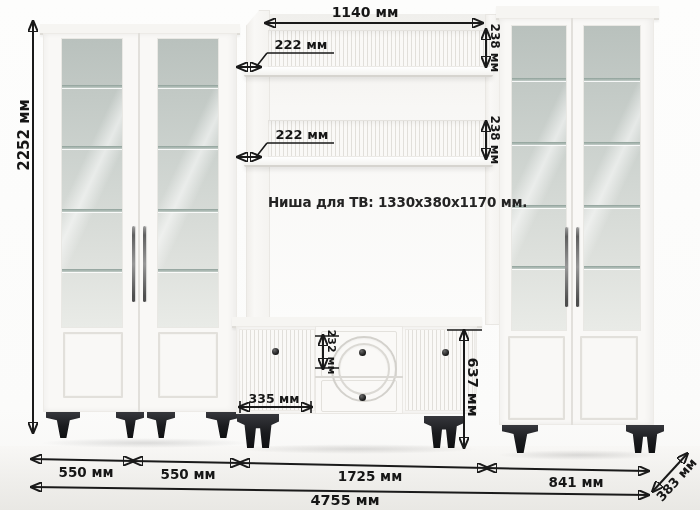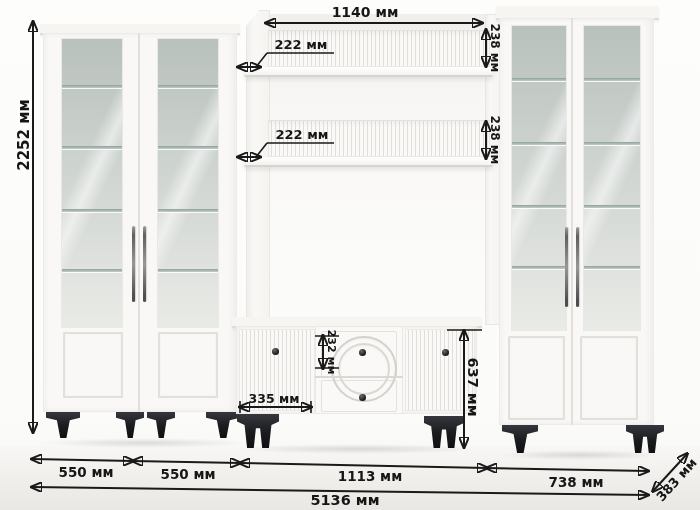--- a/index.html
+++ b/index.html
@@ -85,20 +85,21 @@
 
   <div class="abs nicheback" style="left:268px;top:14px;width:219px;height:311px;"></div>
   <div class="abs pillar" style="left:246px;top:10px;width:24px;height:315px;clip-path:polygon(0 5%,55% 0,100% 0,100% 100%,0 100%);"></div>
   <div class="abs pillar" style="left:485px;top:14px;width:15px;height:311px;"></div>
 
   <div class="abs fluted shelfpanel" style="left:268px;top:30px;width:222px;height:37px;"></div>
   <div class="abs shelfboard" style="left:244px;top:67px;width:249px;height:8px;"></div>
   <div class="abs fluted shelfpanel" style="left:268px;top:120px;width:222px;height:37px;"></div>
   <div class="abs shelfboard" style="left:244px;top:157px;width:249px;height:8px;"></div>
 
+  <div class="abs niche-note" style="left:268px;top:194px;">Ниша для ТВ: 1330x380x1170 мм.</div>
 
   <div class="abs topboard" style="left:232px;top:317px;width:250px;height:9px;"></div>
   <div class="abs panel" style="left:236px;top:326px;width:241px;height:88px;"></div>
   <div class="abs fluted" style="left:239px;top:329px;width:76px;height:82px;box-shadow:inset 0 0 0 1px #eceae6;"></div>
   <div class="abs fluted" style="left:405px;top:329px;width:70px;height:82px;box-shadow:inset 0 0 0 1px #eceae6;"></div>
   <div class="abs" style="left:315px;top:326px;width:88px;height:88px;background:#faf9f7;box-shadow:inset 0 0 0 1px #eae8e4;">
     <div class="abs" style="left:6px;top:5px;width:74px;height:44px;border:1px solid #e3e1dc;border-radius:2px;"></div>
     <div class="abs" style="left:6px;top:54px;width:74px;height:30px;border:1px solid #e3e1dc;border-radius:2px;"></div>
     <div class="abs circle" style="left:16px;top:10px;width:62px;height:62px;"></div>
     <div class="abs circle" style="left:23px;top:17px;width:48px;height:48px;border-color:#dbd9d4;"></div>
@@ -165,18 +166,18 @@
   <div class="abs dim-lbl" style="left:328px;top:3px;font-size:14px;">1140 мм</div>
   <div class="abs dim-lbl r90" style="left:458px;top:39px;font-size:12px;">238 мм</div>
   <div class="abs dim-lbl r90" style="left:458px;top:131px;font-size:12px;">238 мм</div>
   <div class="abs dim-lbl" style="left:264px;top:36px;font-size:13px;">222 мм</div>
   <div class="abs dim-lbl" style="left:265px;top:126px;font-size:13px;">222 мм</div>
   <div class="abs dim-lbl r90" style="left:294px;top:343px;font-size:11px;">232 мм</div>
   <div class="abs dim-lbl" style="left:237px;top:390px;font-size:12.5px;">335 мм</div>
   <div class="abs dim-lbl r90" style="left:436px;top:378px;font-size:14.5px;">637 мм</div>
   <div class="abs dim-lbl" style="left:49px;top:463px;font-size:13.5px;">550 мм</div>
   <div class="abs dim-lbl" style="left:151px;top:465px;font-size:13.5px;">550 мм</div>
-  <div class="abs dim-lbl" style="left:333px;top:467px;font-size:13.5px;">1113 мм</div>
-  <div class="abs dim-lbl" style="left:539px;top:473px;font-size:13.5px;">738 мм</div>
-  <div class="abs dim-lbl" style="left:308px;top:491px;font-size:14.5px;">5136 мм</div>
+  <div class="abs dim-lbl" style="left:333px;top:467px;font-size:13.5px;">1725 мм</div>
+  <div class="abs dim-lbl" style="left:539px;top:473px;font-size:13.5px;">841 мм</div>
+  <div class="abs dim-lbl" style="left:308px;top:491px;font-size:14.5px;">4755 мм</div>
   <div class="abs dim-lbl r-48" style="left:640px;top:471px;font-size:13px;">383 мм</div>
 
 </div>
 
 </body></html>

